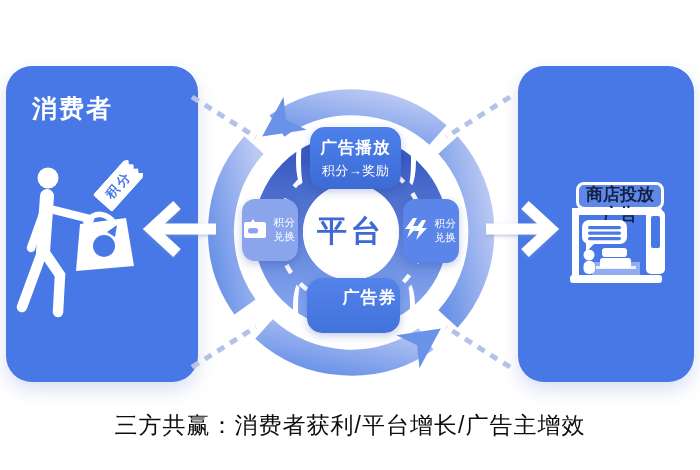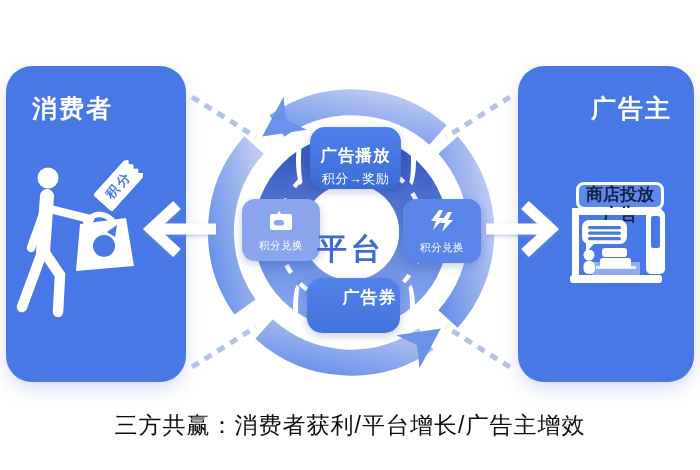--- a/index.html
+++ b/index.html
@@ -2,21 +2,21 @@
 <html><head>
 <meta charset="utf-8">
 <style>
   html,body{margin:0;padding:0;background:#fff;width:700px;height:470px;overflow:hidden;
     font-family:"Liberation Sans","DejaVu Sans",sans-serif;}
   .stage{position:relative;width:700px;height:470px;background:#ffffff;}
 
   
   .panel{position:absolute;top:66px;width:180px;height:316px;background:#4878e6;border-radius:26px;
     box-shadow:0 8px 18px rgba(90,120,200,.22);z-index:0;}
-  .panel.left{left:6px;}
+  .panel.left{left:6px;padding-left:12px;}
   .panel.right{left:518px;width:176px;}
   .panel-title{position:absolute;top:26px;color:#fff;font-size:25px;font-weight:bold;letter-spacing:2px;}
   .panel.left .panel-title{left:26px;}
   .panel.right .panel-title{right:22px;}
 
   
   .ticket{position:absolute;left:88px;top:106px;width:50px;height:26px;background:#fff;border-radius:3px;
     transform:rotate(-48deg);text-align:center;line-height:26px;font-size:13px;font-weight:bold;
     color:#4878e6;letter-spacing:3px;z-index:3;
     clip-path:polygon(0 0,92% 0,100% 12%,94% 25%,100% 38%,94% 50%,100% 62%,94% 75%,100% 88%,92% 100%,0 100%);}
@@ -27,30 +27,30 @@
     line-height:20px;font-size:17px;font-weight:bold;color:#13203f;z-index:3;}
 
   
   svg.main{position:absolute;left:0;top:0;z-index:1;}
 
   
   .cycle-box{position:absolute;z-index:2;border-radius:15px;color:#fff;text-align:center;
     box-shadow:0 3px 8px rgba(30,60,150,.25);}
   .box-top{left:310px;top:127px;width:91px;height:62px;background:linear-gradient(180deg,#4e80ec,#3c6bd4);}
   .box-bottom{left:307px;top:278px;width:93px;height:55px;background:linear-gradient(180deg,#5282ea,#4273da);}
-  .box-side{width:78px;border-radius:13px;display:flex;flex-direction:column;align-items:center;justify-content:center;gap:3px;}
+  .box-side{width:56px;border-radius:13px;display:flex;flex-direction:row;align-items:center;justify-content:center;gap:3px;}
   .box-left{left:242px;top:199px;height:62px;background:#8aa5ec;}
   .box-right{left:403px;top:199px;height:64px;background:#5b85e9;}
-  .bx-l1{font-size:16.5px;font-weight:bold;margin-top:18px;letter-spacing:1px;}
+  .bx-l1{font-size:16.5px;font-weight:bold;margin-top:10px;letter-spacing:1px;}
   .box-bottom .bx-l1{font-size:17px;margin-top:8px;margin-left:32px;}
   .bx-l2{font-size:13px;margin-top:3px;letter-spacing:.5px;}
   .bx-small{font-size:10.5px;letter-spacing:.5px;}
 
   
-  .platform-label{position:absolute;left:301px;top:225px;width:100px;height:48px;z-index:2;
+  .platform-label{position:absolute;left:301px;top:207px;width:100px;height:48px;z-index:2;
     text-align:center;font-size:30px;font-weight:bold;color:#3f6ad3;letter-spacing:4px;line-height:48px;}
 
   
   .bracket{position:absolute;z-index:2;width:15px;border:5px solid transparent;border-radius:50%;box-sizing:border-box;}
   .bracket.open{border-left-color:#fff;}
   .bracket.close{border-right-color:#fff;}
   .br-tl{left:296px;top:132px;height:57px;}
   .br-tr{left:401px;top:132px;height:57px;}
   .br-bl{left:293px;top:281px;height:51px;}
   .br-br{left:400px;top:281px;height:51px;}
@@ -65,21 +65,20 @@
 <div class="stage">
 
   <div class="panel left">
     <div class="panel-title">消费者</div>
     <div class="ticket">
       <span>积分</span>
     </div>
   </div>
 
   <div class="panel right">
-    <div class="panel-title">广告主</div>
     <div class="store-sign">
       <span>商店投放广告</span>
     </div>
   </div>
 
   <svg class="main" width="700" height="470" viewBox="0 0 700 470">
     <defs>
       <linearGradient id="ringGrad" x1="0" y1="1" x2="1" y2="0">
         <stop offset="0" stop-color="#6a92e8"></stop>
           <stop offset="1" stop-color="#bcc9f3"></stop>

